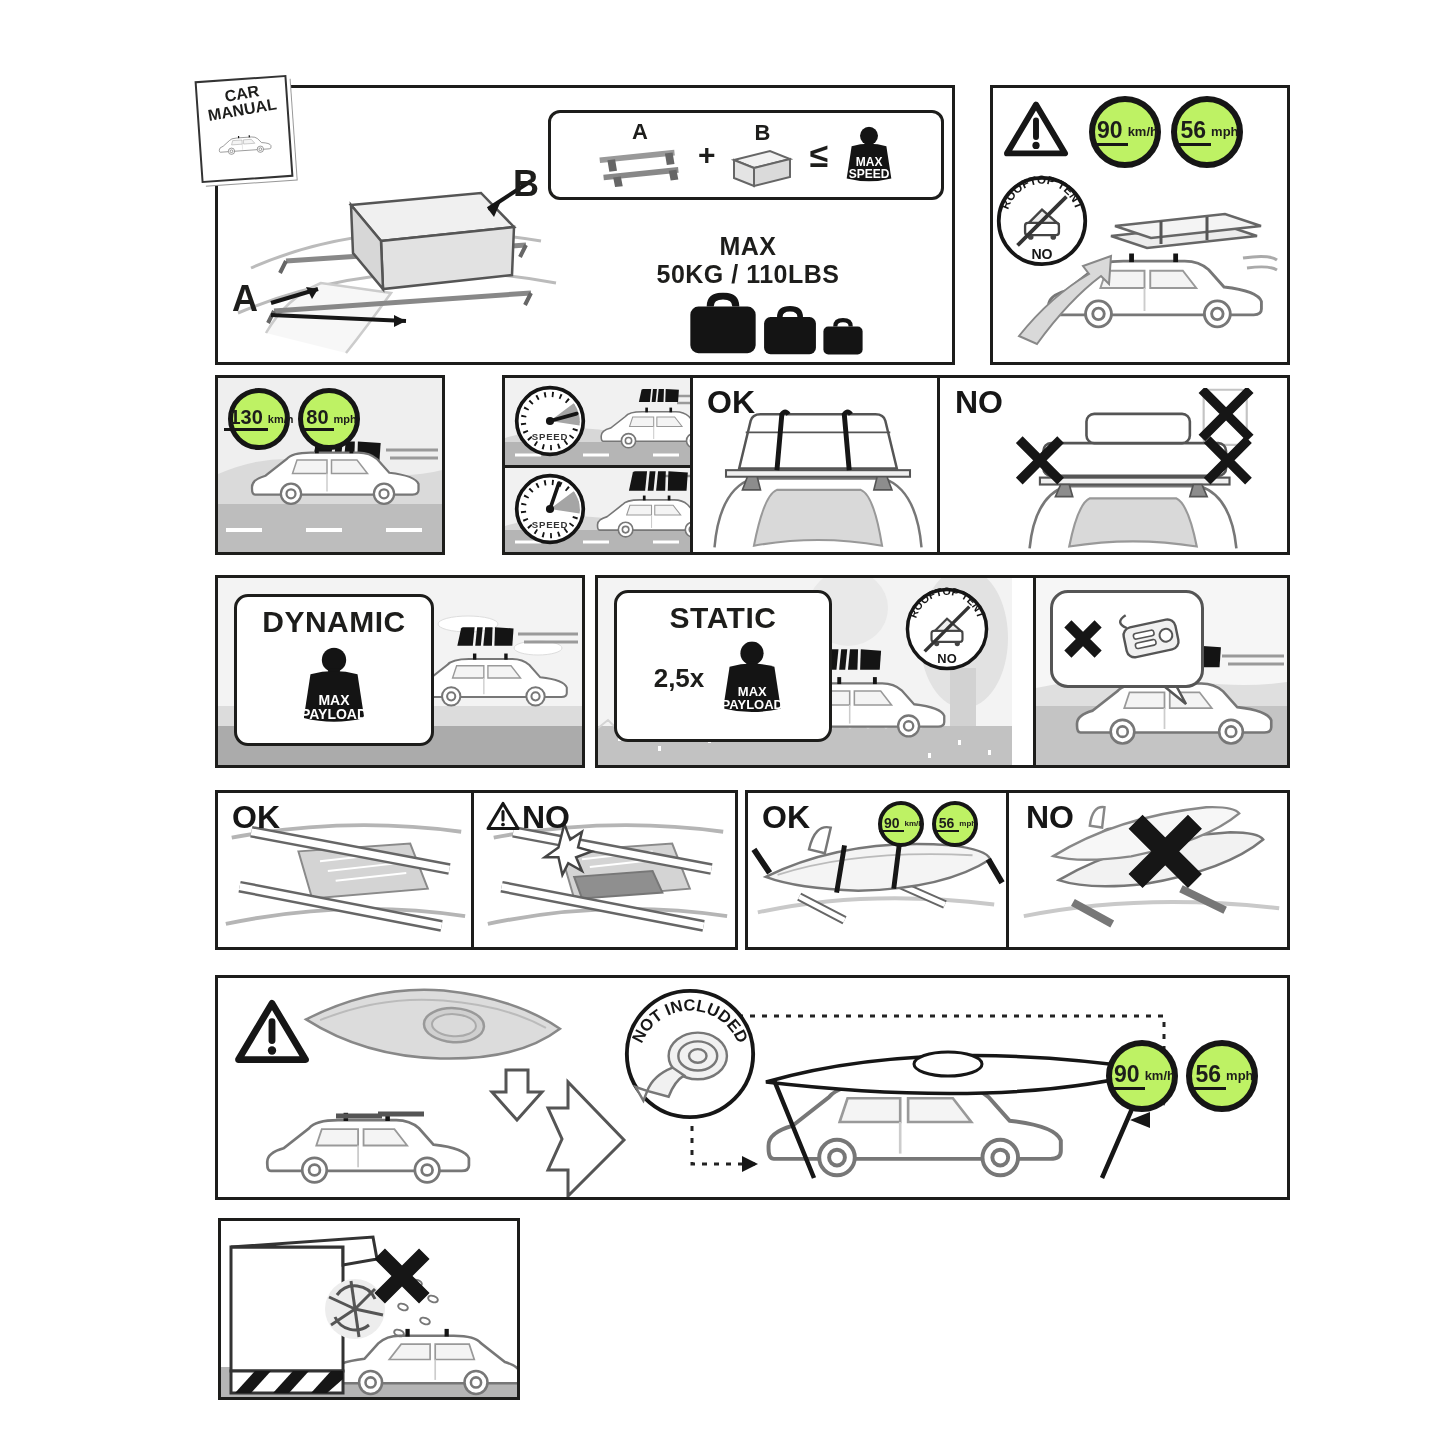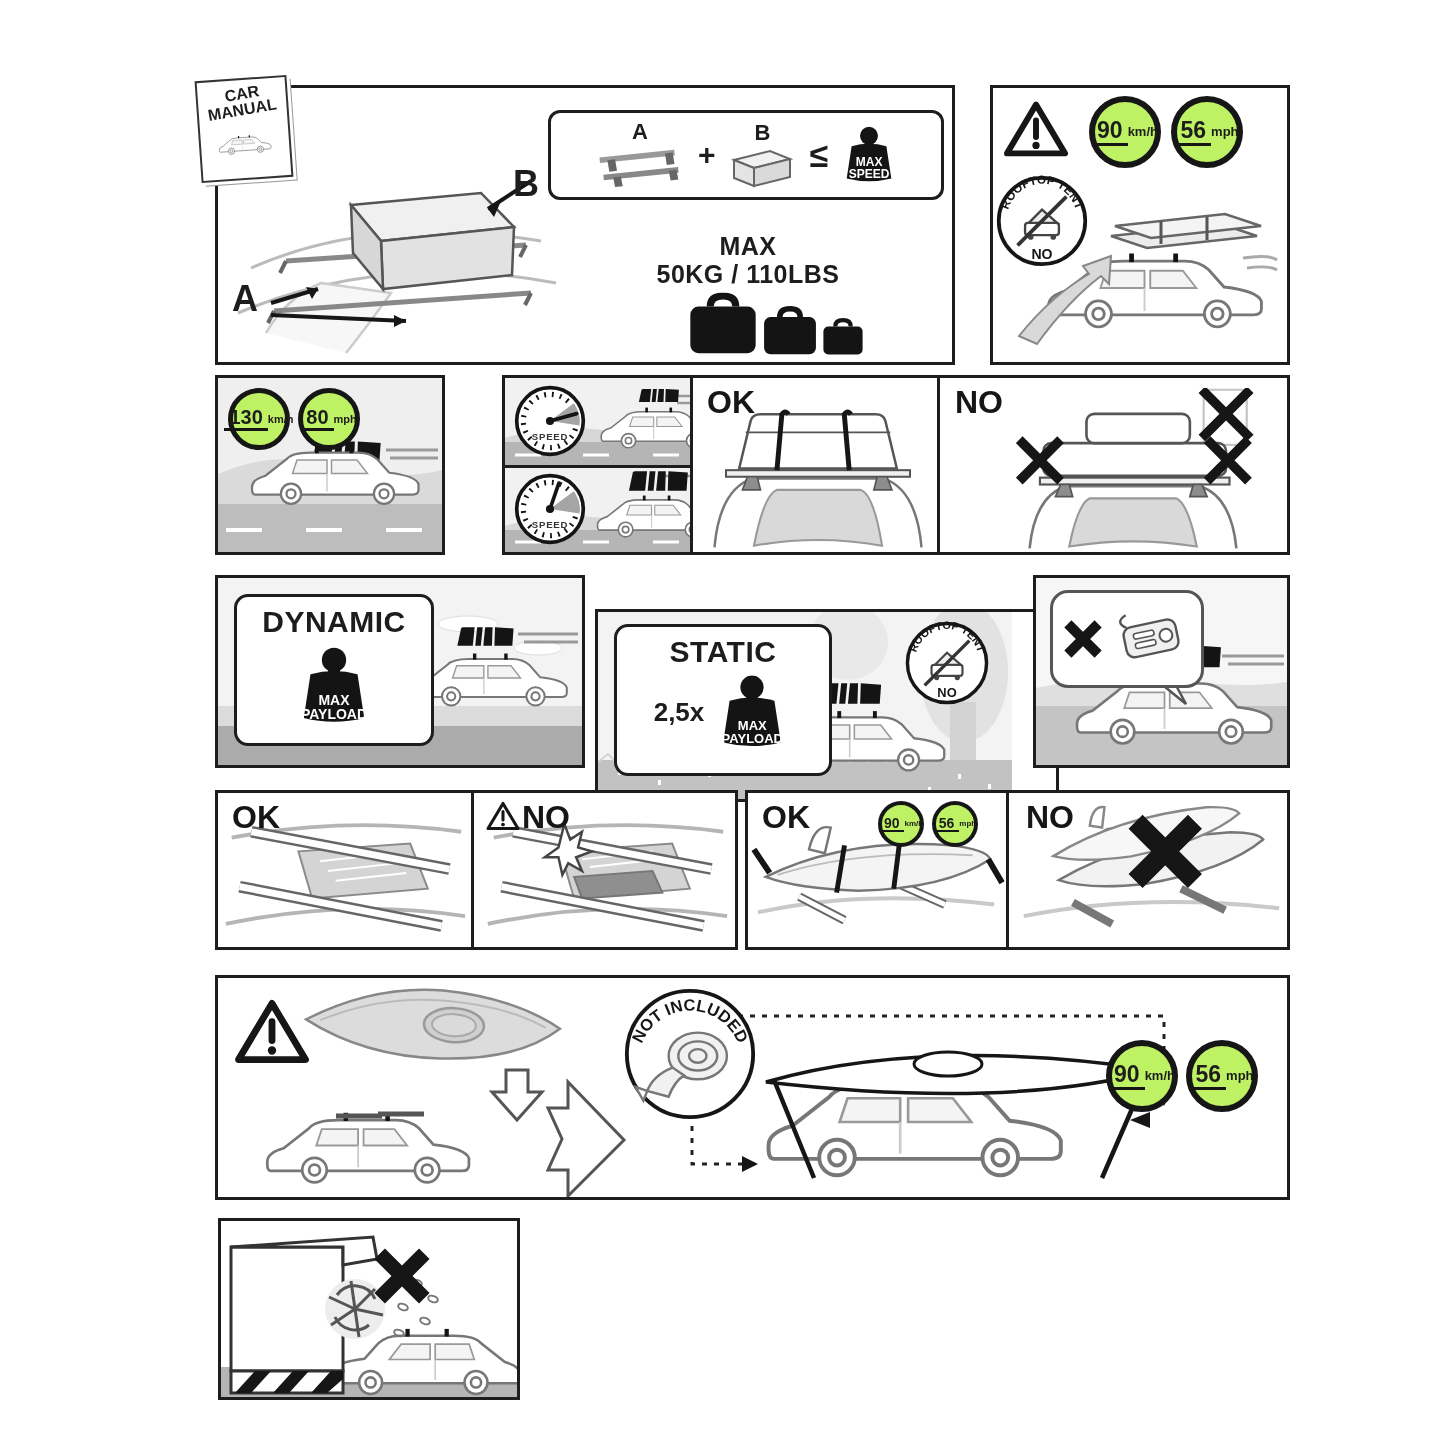--- a/index.html
+++ b/index.html
@@ -321,21 +321,21 @@
             <use href="#sym-weight"></use>
           </svg>
         <div class="wtxt" style="font-size:14px;">
           <div>MAX</div>
           <div>PAYLOAD</div>
         </div>
       </div>
     </div>
   </div>
 
-  <div class="panel" style="left:595px;top:609px;width:464px;height:193px;padding-left:40px;">
+  <div class="panel" style="left:595px;top:575px;width:464px;height:193px;padding-left:40px;">
     <svg class="abs" style="left:0;top:0;" width="414" height="187" viewBox="0 0 414 187">
       <rect width="414" height="187" fill="#f3f3f3"></rect>
       <ellipse cx="366" cy="60" rx="44" ry="70" fill="#e2e2e2"></ellipse>
       <rect x="352" y="90" width="26" height="80" fill="#d2d2d2"></rect>
       <ellipse cx="250" cy="30" rx="40" ry="38" fill="#e9e9e9"></ellipse>
       <rect y="148" width="414" height="39" fill="#c2c2c2"></rect>
       <g fill="#fff">
           <rect x="20" y="158" width="3" height="5"></rect>
           <rect x="60" y="168" width="3" height="5"></rect>
           <rect x="110" y="160" width="3" height="5"></rect>

